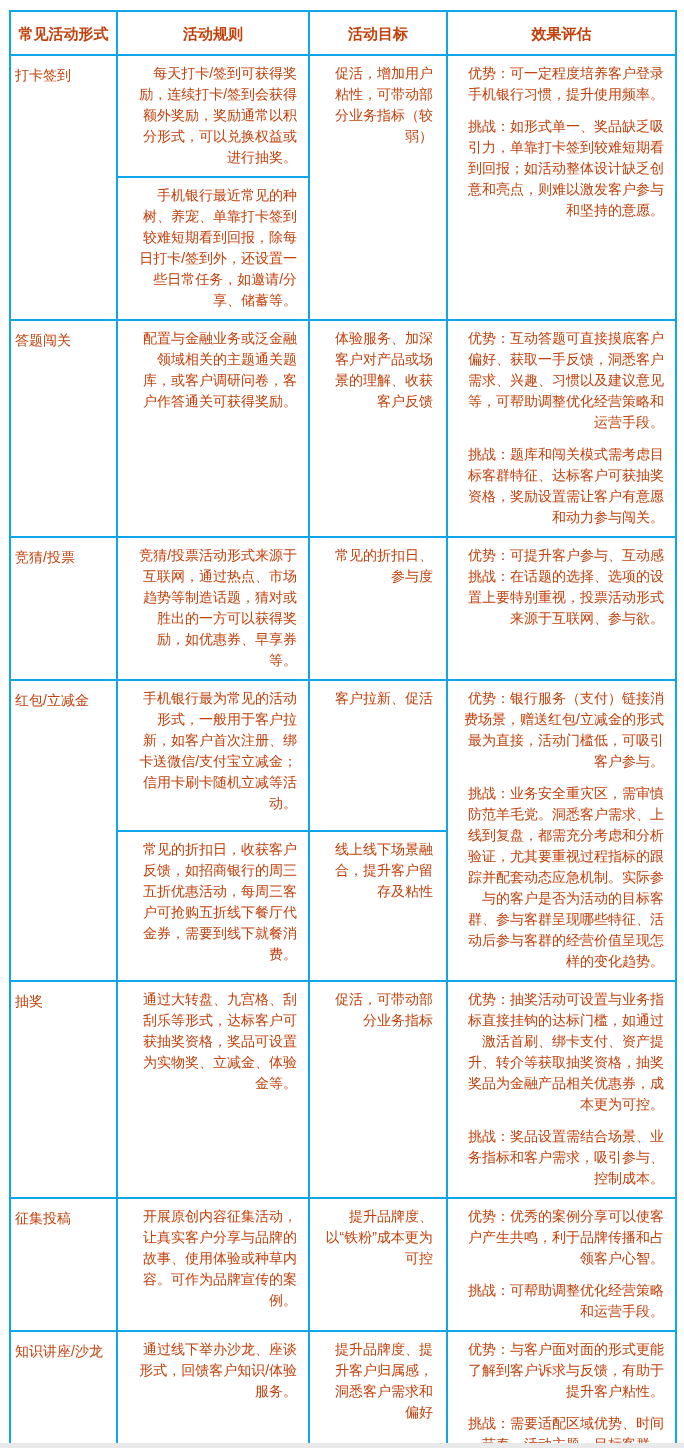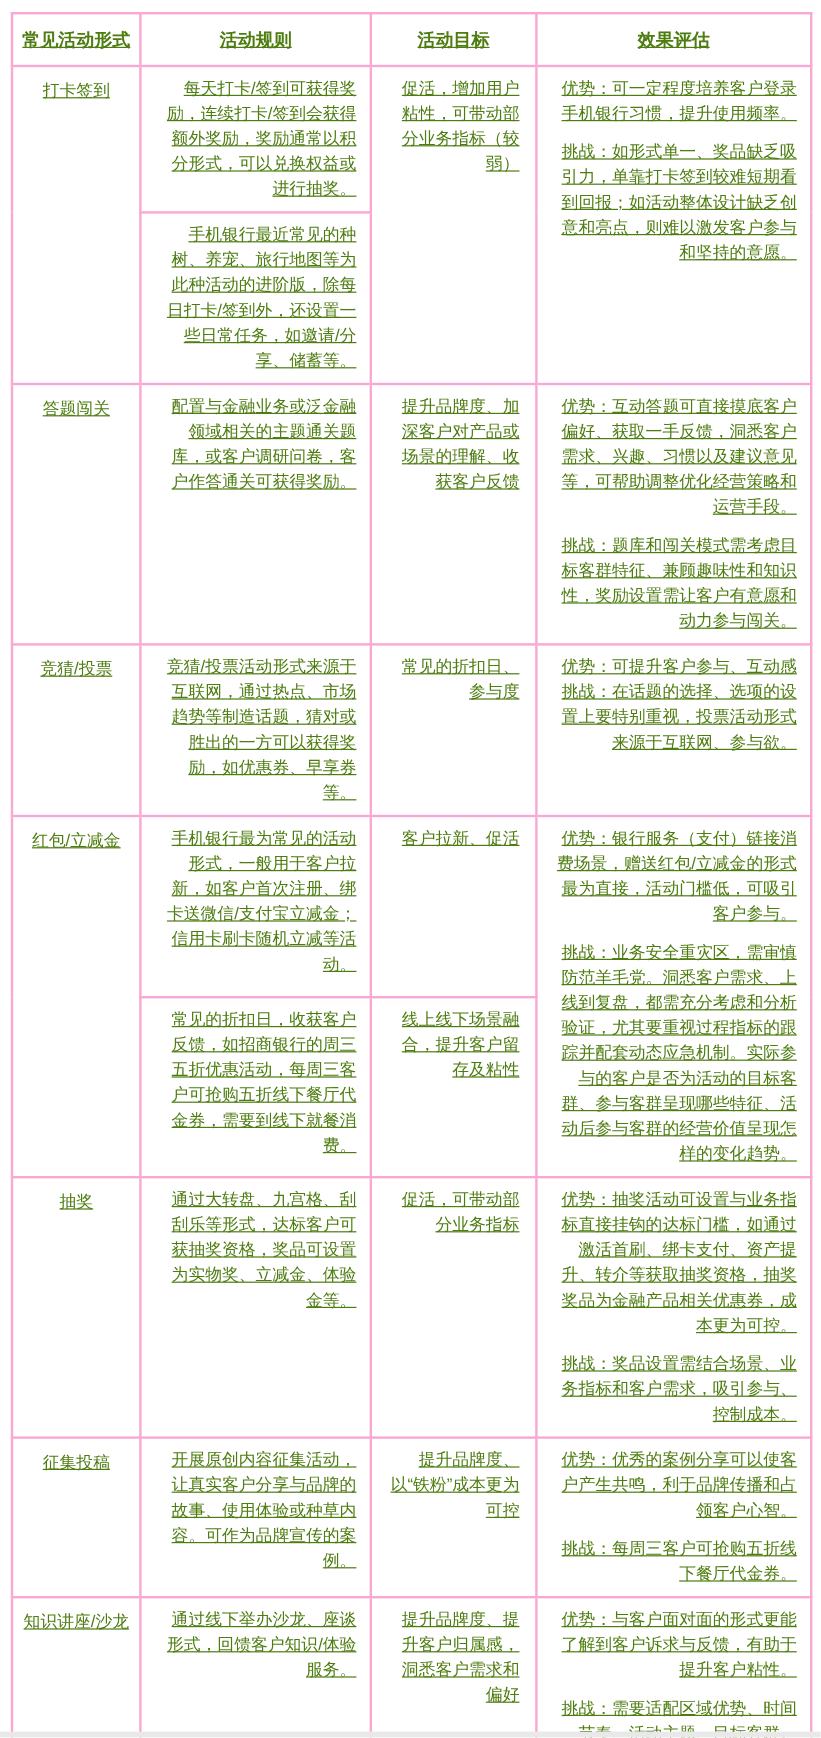--- a/index.html
+++ b/index.html
@@ -15,39 +15,38 @@
     left: 9px; top: 10px;
     width: 668px;
     border-collapse: collapse;
     table-layout: fixed;
   }
   col.c1 { width: 16.1%; }
   col.c2 { width: 28.8%; }
   col.c3 { width: 20.7%; }
   col.c4 { width: 34.4%; }
   th, td {
-    border: 2px solid #f9a8d4;
+    border: 2px solid #0ea5e9;
     vertical-align: top;
-    color: #4d7c0f;
+    color: #c2410c;
     font-size: 14px;
     line-height: 21px;
     padding: 7px 11px 8px 11px;
     word-break: break-word;
     overflow: hidden;
-    text-decoration: underline;
   }
   th {
     font-weight: bold;
     font-size: 15px;
     text-align: center;
     vertical-align: middle;
     padding: 4px 4px;
   }
   td.form-cell {
-    text-align: center;
+    text-align: left;
     padding: 9px 4px;
   }
   td.goal-cell { padding: 7px 13px 8px 13px; }
   td p { margin: 0; text-align: right; }
   td p + p { margin-top: 11px; }
   td p + p.tight { margin-top: 0; }
   tr.h42  { height: 44px; }
   tr.h91  { height: 91px; }
   tr.h110 { height: 110px; }
   tr.h197 { height: 197px; }
@@ -91,35 +90,35 @@
       <td class="goal-cell" rowspan="2">
         <p>促活，增加用户粘性，可带动部分业务指标（较弱）</p>
       </td>
       <td rowspan="2">
         <p>优势：可一定程度培养客户登录手机银行习惯，提升使用频率。</p>
         <p>挑战：如形式单一、奖品缺乏吸引力，单靠打卡签到较难短期看到回报；如活动整体设计缺乏创意和亮点，则难以激发客户参与和坚持的意愿。</p>
       </td>
     </tr>
     <tr class="h110">
       <td>
-        <p>手机银行最近常见的种树、养宠、旅行地图等为此种活动的进阶版，除每日打卡/签到外，还设置一些日常任务，如邀请/分享、储蓄等。</p>
+        <p>手机银行最近常见的种树、养宠、单靠打卡签到较难短期看到回报，除每日打卡/签到外，还设置一些日常任务，如邀请/分享、储蓄等。</p>
       </td>
     </tr>
 
     <tr class="h197">
       <td class="form-cell">答题闯关</td>
       <td>
         <p>配置与金融业务或泛金融领域相关的主题通关题库，或客户调研问卷，客户作答通关可获得奖励。</p>
       </td>
       <td class="goal-cell">
-        <p>提升品牌度、加深客户对产品或场景的理解、收获客户反馈</p>
+        <p>体验服务、加深客户对产品或场景的理解、收获客户反馈</p>
       </td>
       <td>
         <p>优势：互动答题可直接摸底客户偏好、获取一手反馈，洞悉客户需求、兴趣、习惯以及建议意见等，可帮助调整优化经营策略和运营手段。</p>
-        <p>挑战：题库和闯关模式需考虑目标客群特征、兼顾趣味性和知识性，奖励设置需让客户有意愿和动力参与闯关。</p>
+        <p>挑战：题库和闯关模式需考虑目标客群特征、达标客户可获抽奖资格，奖励设置需让客户有意愿和动力参与闯关。</p>
       </td>
     </tr>
 
     <tr class="h125">
       <td class="form-cell">竞猜/投票</td>
       <td>
         <p>竞猜/投票活动形式来源于互联网，通过热点、市场趋势等制造话题，猜对或胜出的一方可以获得奖励，如优惠券、早享券等。</p>
       </td>
       <td class="goal-cell">
         <p>常见的折扣日、参与度</p>
@@ -169,21 +168,21 @@
     <tr class="h123">
       <td class="form-cell">征集投稿</td>
       <td>
         <p>开展原创内容征集活动，让真实客户分享与品牌的故事、使用体验或种草内容。可作为品牌宣传的案例。</p>
       </td>
       <td class="goal-cell">
         <p>提升品牌度、以“铁粉”成本更为可控</p>
       </td>
       <td>
         <p>优势：优秀的案例分享可以使客户产生共鸣，利于品牌传播和占领客户心智。</p>
-        <p>挑战：每周三客户可抢购五折线下餐厅代金券。</p>
+        <p>挑战：可帮助调整优化经营策略和运营手段。</p>
       </td>
     </tr>
 
     <tr class="h123">
       <td class="form-cell">知识讲座/沙龙</td>
       <td>
         <p>通过线下举办沙龙、座谈形式，回馈客户知识/体验服务。</p>
       </td>
       <td class="goal-cell">
         <p>提升品牌度、提升客户归属感，洞悉客户需求和偏好</p>

